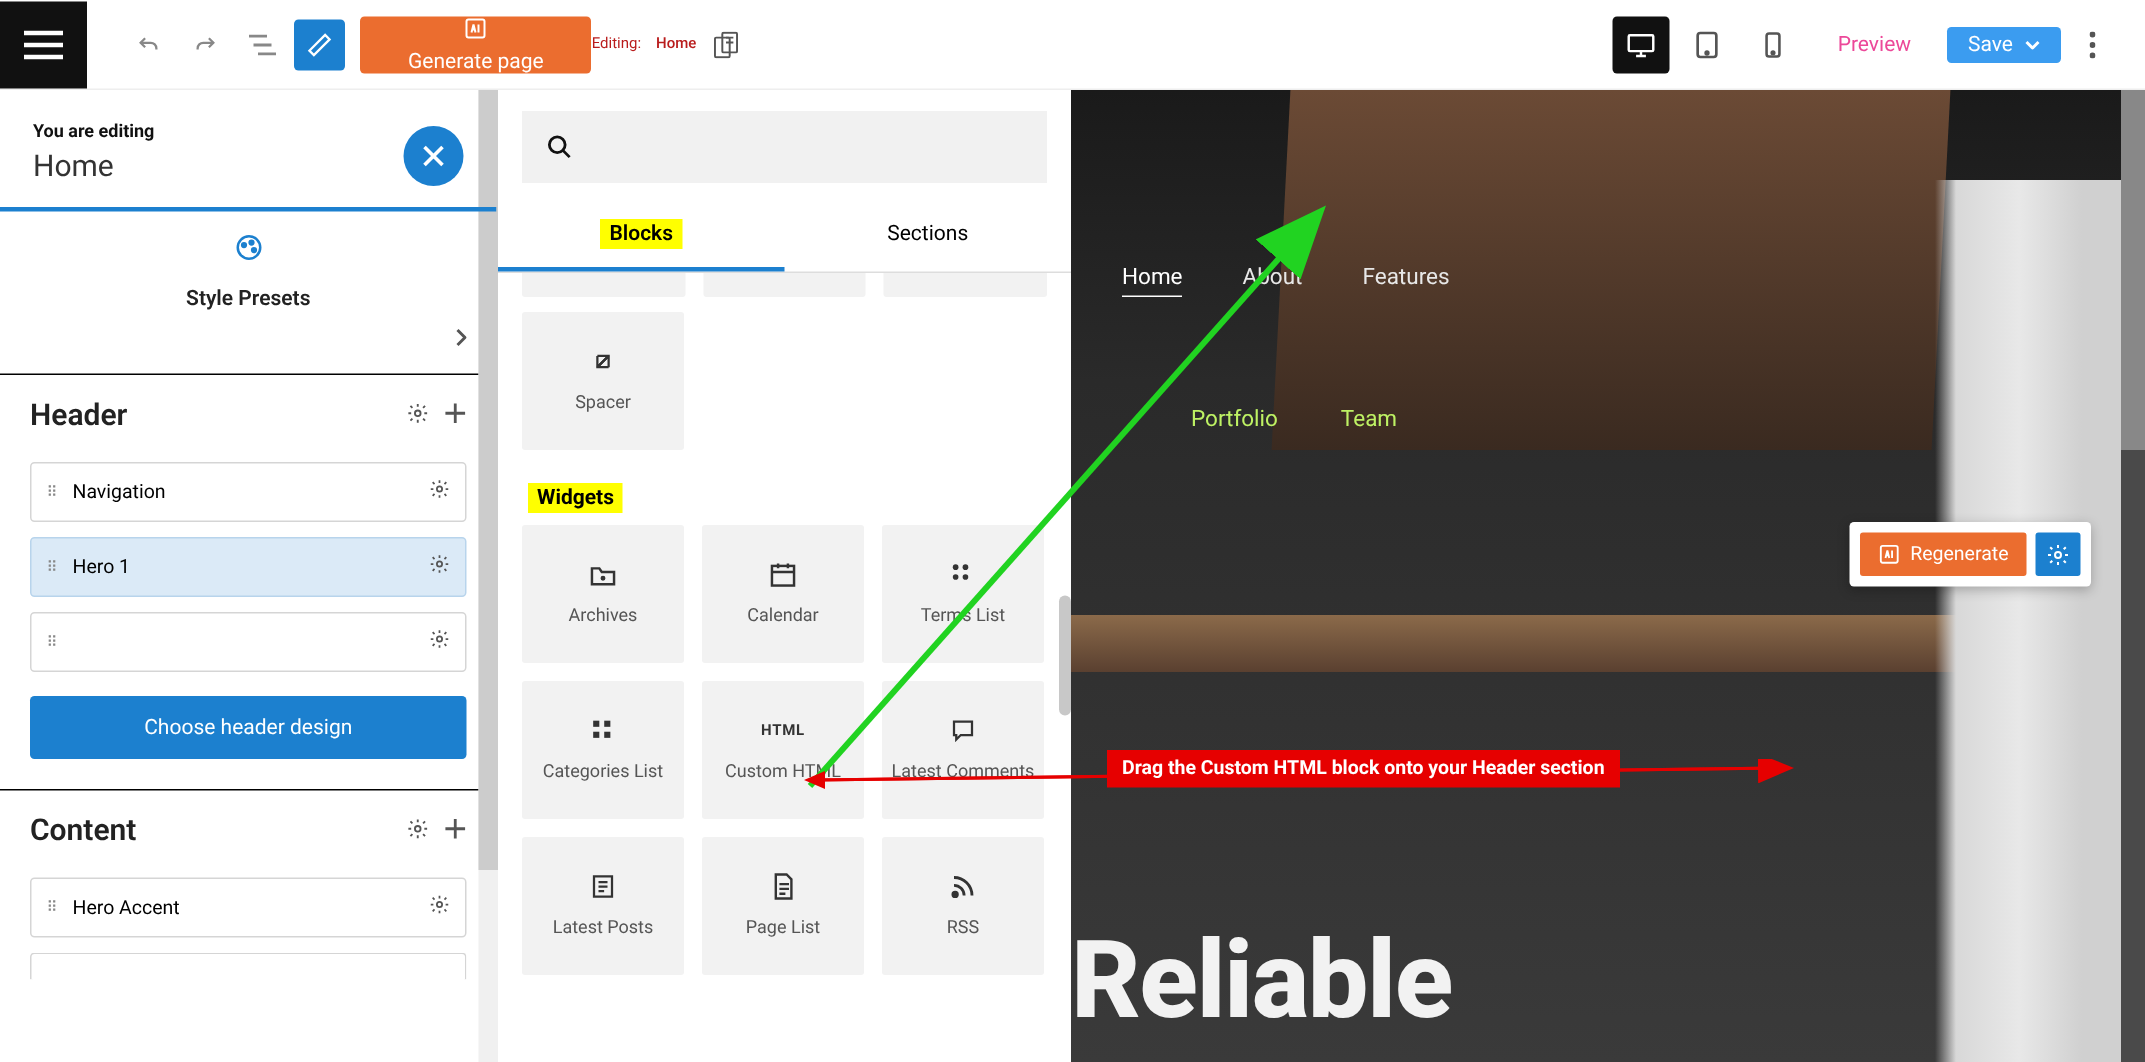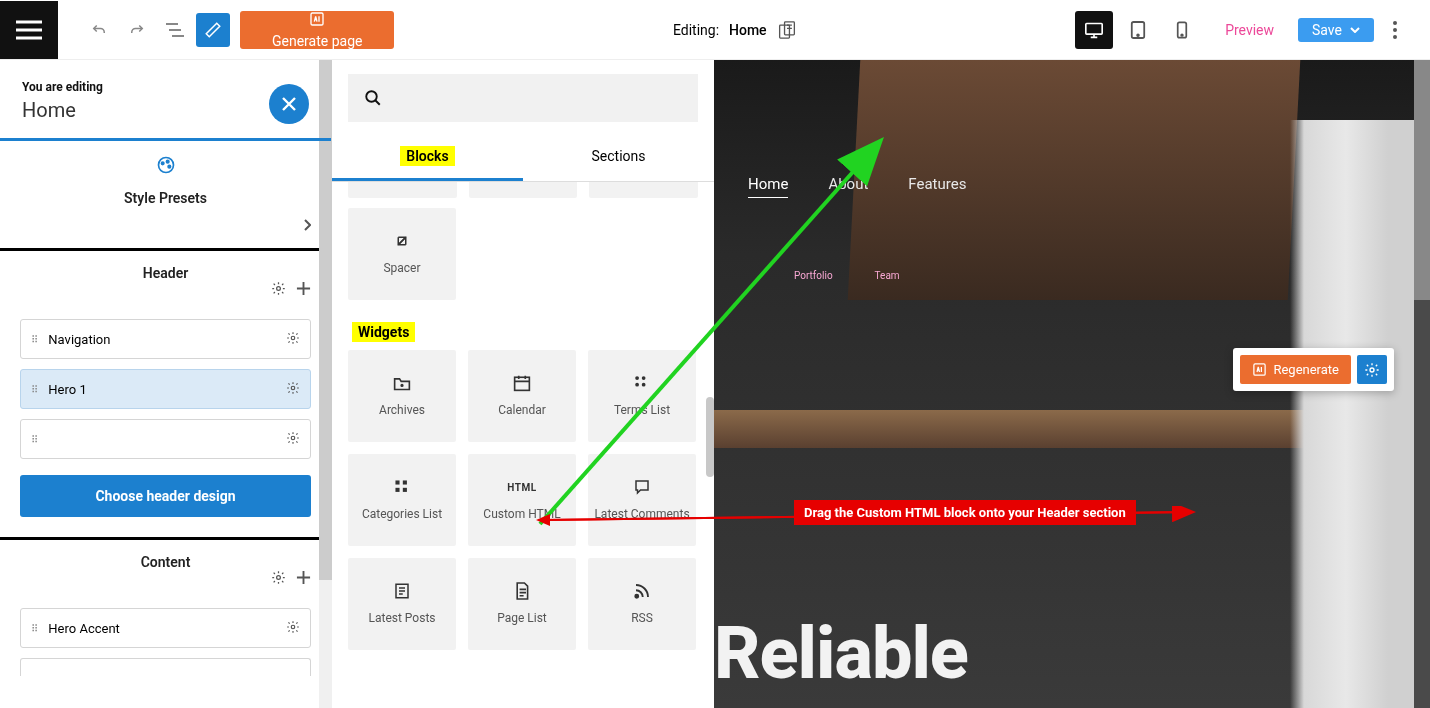--- a/index.html
+++ b/index.html
@@ -7,21 +7,21 @@
 
 
 .topbar { height: 60px; display: flex; align-items: center; background: #fff; border-bottom: 1px solid #eee; }
 .hamburger { width: 58px; height: 58px; background: #111; display: flex; align-items: center; justify-content: center; cursor: pointer; }
 .hamburger svg { color: #fff; }
 .topbar-left { display: flex; align-items: center; gap: 4px; padding-left: 24px; }
 .icon-btn { width: 34px; height: 34px; display: flex; align-items: center; justify-content: center; border-radius: 3px; cursor: pointer; color: #888; }
 .icon-btn.active { background: #1c80cf; color: #fff; }
 .gen-btn { height: 38px; padding: 0 32px; background: #eb6d2f; color: #fff; border: none; border-radius: 3px; display: flex; align-items: center; gap: 6px; cursor: pointer; font-size: 14px; margin-left: 6px; flex-direction: column; }
 
-.topbar-center { flex: 1; display: flex; align-items: center; justify-content: center; gap: 10px; font-size: 14px; color: #000000; }
+.topbar-center { flex: 1; display: flex; align-items: center; gap: 10px; font-size: 10px; color: #b91c1c; }
 .topbar-center .pg { font-weight: 500; }
 
 .topbar-right { display: flex; align-items: center; gap: 6px; padding-right: 20px; }
 .device-btn { width: 38px; height: 38px; display: flex; align-items: center; justify-content: center; cursor: pointer; border-radius: 3px; color: #555; }
 .device-btn.active { background: #111; color: #fff; }
 .preview-btn { padding: 10px 18px; background: transparent; border: none; font-size: 14px; cursor: pointer; color: #ec4899; }
 .save-btn { height: 24px; padding: 0 14px; background: #3b9cf0; color: #fff; border: none; border-radius: 3px; display: flex; align-items: center; gap: 8px; cursor: pointer; font-size: 14px; }
 .more-btn { width: 30px; height: 38px; display: flex; align-items: center; justify-content: center; cursor: pointer; color: #555; }
 
 
@@ -35,30 +35,30 @@
 
 .editing-card { padding: 20px 22px 16px; position: relative; border-bottom: 3px solid #1c80cf; }
 .editing-card .lbl { font-size: 12px; font-weight: 700; color: #111; }
 .editing-card .pg { font-size: 20px; color: #333; margin-top: 4px; }
 .close-circle { position: absolute; right: 22px; top: 24px; width: 40px; height: 40px; border-radius: 50%; background: #1c80cf; display: flex; align-items: center; justify-content: center; cursor: pointer; color: #fff; }
 
 .style-presets { display: flex; align-items: center; padding: 14px 20px; gap: 12px; cursor: pointer; font-size: 14px; color: #222; font-weight:600;flex-direction:column; }
 .style-presets .ico { color: #1c80cf; }
 .style-presets .chev { margin-left: auto; color: #555; }
 
-.section-hdr { display: flex; align-items: center; padding: 14px 20px; font-size: 14px; font-weight: 600; color: #222; border-top:3px solid #000000;flex-direction:column; }
+.section-hdr { display: flex; align-items: center; padding: 14px 20px; font-size: 20px; font-weight: 600; color: #222; border-top:1px solid #000000; }
 .section-hdr .acts { margin-left: auto; display: flex; gap: 10px; color: #555; }
 .acts span { cursor: pointer; }
 
 .blocklist { padding: 6px 20px 16px; display: flex; flex-direction: column; gap: 10px; }
 .block-item { display: flex; align-items: center; height: 40px; border: 1px solid #d5d5d5; border-radius: 3px; padding: 0 10px; gap: 10px; cursor: pointer; font-size: 13px; }
 .block-item.selected { background: #dbeaf7; border-color:#b8d4ec; }
 .block-item .drag { color: #888; font-size: 10px; }
 .block-item .gear { margin-left: auto; color: #555; cursor: pointer; }
-.choose-design { height: 42px; background: #1c80cf; color: #fff; border: none; border-radius: 3px; font-size: 14px; cursor: pointer; margin: 0 20px 14px; width:calc(100% - 40px);font-weight:bold; }
+.choose-design { height: 42px; background: #1c80cf; color: #fff; border: none; border-radius: 3px; font-size: 14px; cursor: pointer; margin: 0 20px 14px; width:calc(100% - 40px); }
 
 
 .blocks-panel { width: 382px; background: #fff; position: relative; padding: 14px 0 0; }
 .search-box { margin: 0 16px 12px; height: 48px; background: #f1f1f1; display: flex; align-items: center; padding: 0 16px; }
 .search-box input { flex: 1; border: none; background: transparent; outline: none; font-size: 14px; }
 .tabs { display: flex; border-bottom: 1px solid #ddd; }
 .tab { flex: 1; text-align: center; padding: 14px 0; font-size: 14px; cursor: pointer; }
 .tab.active { border-bottom: 3px solid #1c80cf; }
 .tab.active span { background: #ffff00; padding: 2px 6px; font-weight:600; }
 .panel-scroll { height: 510px; overflow: hidden; position: relative; padding: 0 16px; }
@@ -78,21 +78,21 @@
 
 .preview { flex: 1; background: #333; position: relative; overflow:hidden; }
 .preview-bg { position:absolute; inset:0; background: linear-gradient(180deg, #1a1a1a 0%, #2a2a2a 30%, #3a3a3a 100%); }
 .preview-bg::before { content:""; position:absolute; top:0; left:140px; width:440px; height:240px; background:linear-gradient(180deg,#6b4a35,#3a2a20); transform:skewX(-3deg); }
 .preview-bg::after { content:""; position:absolute; top:350px; left:0; right:40px; height:38px; background:linear-gradient(180deg,#8b6a4a,#5a4030); }
 .preview-beam { position:absolute; top:60px; right:0; width:140px; height:640px; background:linear-gradient(90deg, transparent, #d8d8d8 10%, #e8e8e8 40%, #d0d0d0 70%); }
 .nav { position: absolute; top: 115px; left: 34px; display: flex; gap: 40px; }
 .nav a { color: #e8e8e8; font-size: 15px; text-decoration: none; cursor: pointer; padding-bottom:4px; }
 .nav a.act { color:#fff; border-bottom: 1px solid #fff; }
 .nav2 { position: absolute; top: 210px; left: 80px; display: flex; gap: 42px; }
-.nav2 a { color: #f9a8d4; font-size: 10px; text-decoration: none; cursor: pointer; }
+.nav2 a { color: #bef264; font-size: 15px; text-decoration: none; cursor: pointer; }
 .hero-title { position: absolute; bottom: 12px; left: 0px; font-size: 72px; font-weight: 800; color: #f2f2f2; letter-spacing:-1px; }
 
 .regen-bar { position: absolute; top: 288px; right: 36px; display: flex; gap: 6px; background:#fff; padding:7px; border-radius:3px; box-shadow:0 2px 8px rgba(0,0,0,0.25); }
 .regen-btn { background: #eb6d2f; color: #fff; border: none; padding: 7px 12px; display: flex; align-items: center; gap: 6px; font-size: 13px; cursor: pointer; border-radius:2px; }
 .regen-gear { width: 30px; background: #1c80cf; color: #fff; display: flex; align-items: center; justify-content: center; cursor: pointer; border-radius:2px; }
 .preview-scroll { position:absolute; right:0; top:0; width:16px; height:100%; background:#4a4a4a; }
 .preview-thumb { position:absolute; right:0; top:0; width:16px; height:240px; background:#888; }
 
 
 .annotation-arrow { position: absolute; pointer-events: none; z-index: 50; }
@@ -442,13 +442,13 @@
 <svg class="annotation-arrow" style="left:536px; top:506px;" width="660" height="20">
   <defs>
       <marker id="rah" markerWidth="12" markerHeight="10" refX="2" refY="5" orient="auto">
         <polygon points="12 0, 0 5, 12 10" fill="#e60000"></polygon>
       </marker>
     </defs>
   <line x1="656" y1="6" x2="8" y2="14" stroke="#e60000" stroke-width="2" marker-start="url(#rah)" transform="translate(0,0)"></line>
   <line x1="8" y1="14" x2="656" y2="6" stroke="#e60000" stroke-width="2" marker-end=""></line>
   <polygon points="0 14, 14 8, 14 20" fill="#e60000"></polygon>
 </svg>
-<div class="callout" style="left:794px; top:500px;">Drag the Custom HTML block onto your Header section</div>
+<div class="callout" style="left:738px; top:500px;">Drag the Custom HTML block onto your Header section</div>
 
 </body></html>

